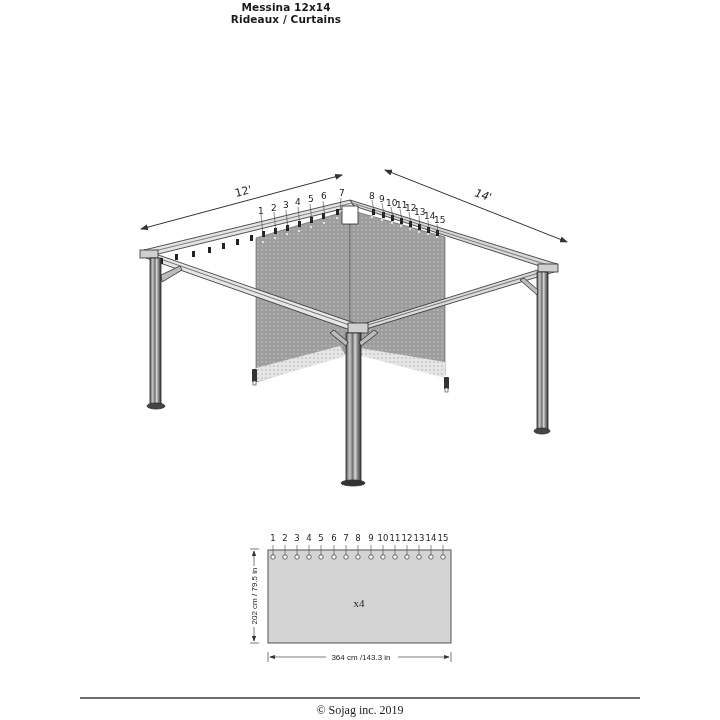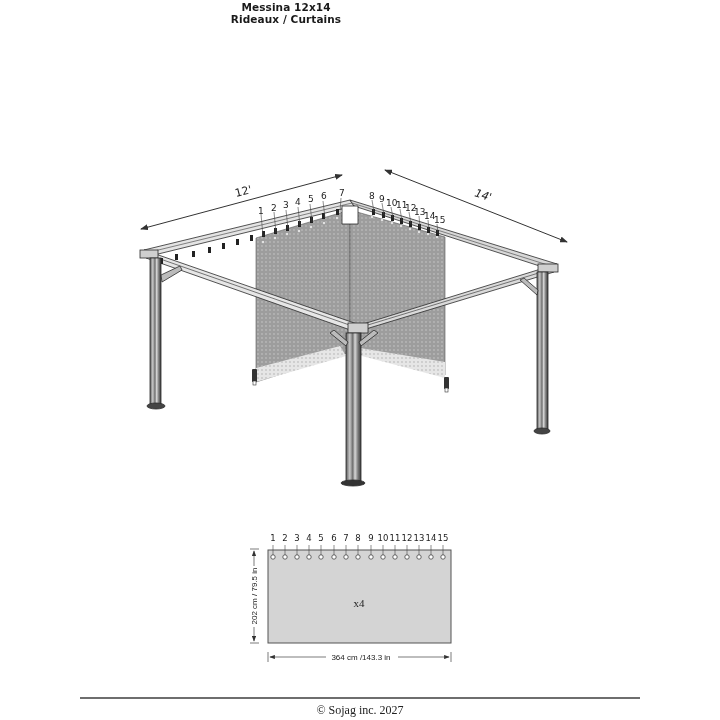--- a/index.html
+++ b/index.html
@@ -248,13 +248,13 @@
       <line x1="268" y1="652" x2="268" y2="662" stroke="#444" stroke-width="0.7"></line>
       <line x1="451" y1="652" x2="451" y2="662" stroke="#444" stroke-width="0.7"></line>
       <line x1="270" y1="657" x2="326" y2="657" stroke="#444" stroke-width="0.7" marker-start="url(#arrowStart)"></line>
       <line x1="398" y1="657" x2="449" y2="657" stroke="#444" stroke-width="0.7" marker-end="url(#arrowEnd)"></line>
       <text x="361" y="660" font-size="8" fill="#222" font-family="Liberation Sans, sans-serif" text-anchor="middle">364 cm /143.3 in</text>
     </g>
   </g>
 </svg>
 
 <div class="footer-rule"></div>
-<div class="footer">© Sojag inc. 2027</div>
+<div class="footer">© Sojag inc. 2019</div>
 
 </body></html>

